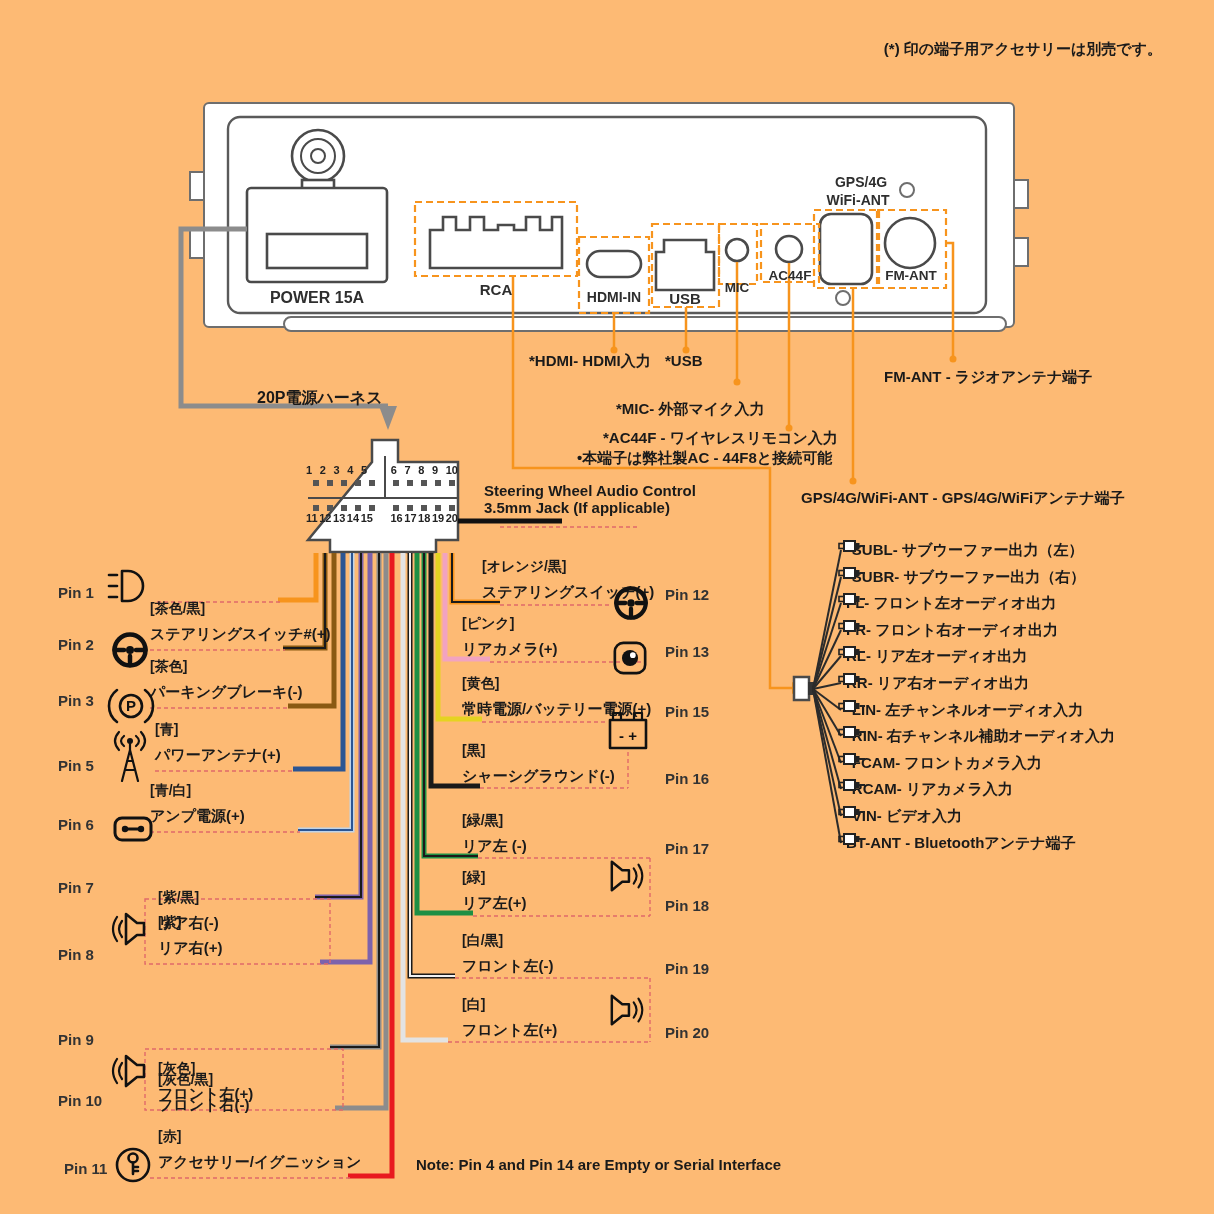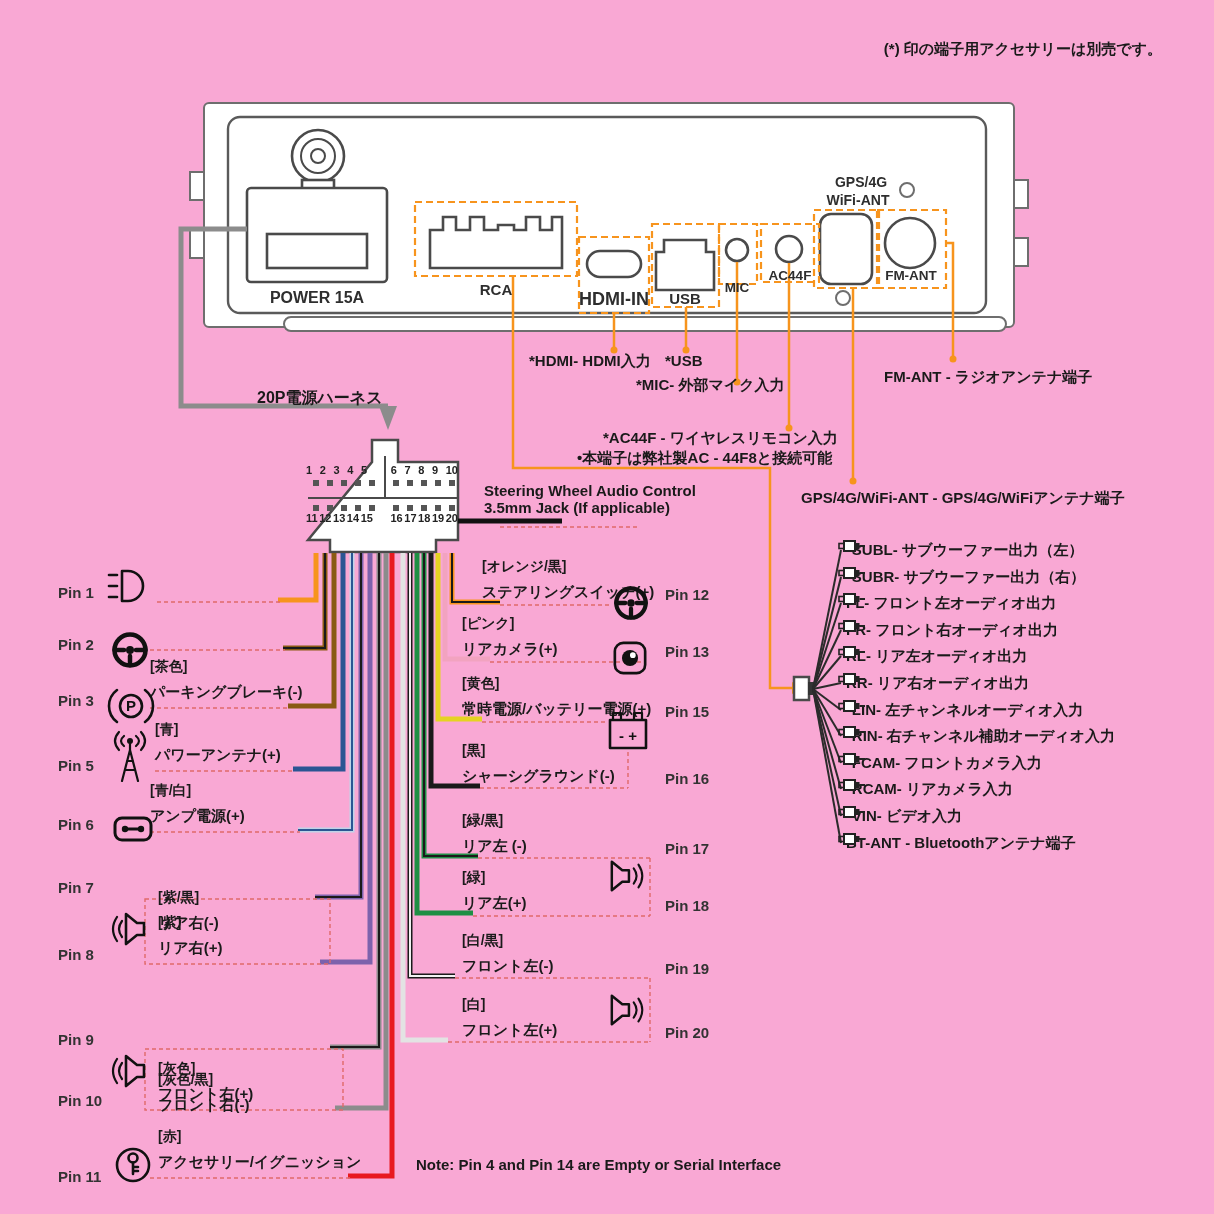--- a/index.html
+++ b/index.html
@@ -1,16 +1,16 @@
 <!DOCTYPE html>
 <html><head>
 <meta charset="utf-8">
 <style>
   html,body{margin:0;padding:0;background:#fff;}
-  #canvas{position:relative;width:1214px;height:1214px;background:#f9a8d4;overflow:hidden;
+  #canvas{position:relative;width:1214px;height:1214px;background:#fdba74;overflow:hidden;
           font-family:"Liberation Sans","DejaVu Sans",sans-serif;}
   svg{position:absolute;left:0;top:0;}
   .chassis{fill:#fff;stroke:#6e6e6e;stroke-width:2;}
   .chassis2{fill:none;stroke:#5a5a5a;stroke-width:2.4;}
   .port{fill:#fff;stroke:#4a4a4a;stroke-width:2.6;}
   .obox{fill:none;stroke-width:2.2;stroke-dasharray:7 4;}
   .oline{fill:none;stroke-width:2.5;}
   .gray-harness{fill:none;stroke:#8c8c8c;stroke-width:5;}
   .conn{fill:#fff;stroke:#4a4a4a;stroke-width:2.5;}
   .connline{fill:none;stroke:#4a4a4a;stroke-width:2;}
@@ -185,31 +185,31 @@
       <line x1="813" y1="689" x2="841" y2="763" class="fanline"></line>
       <line x1="813" y1="689" x2="841" y2="789" class="fanline"></line>
       <line x1="813" y1="689" x2="841" y2="816" class="fanline"></line>
       <line x1="813" y1="689" x2="841" y2="843" class="fanline"></line>
     </svg>
 
   <div class="note-tr">(*) 印の端子用アクセサリーは別売です。</div>
 
   <div class="unit-lab" style="left:317px;top:289px;font-size:16px;">POWER 15A</div>
   <div class="unit-lab" style="left:496px;top:281px;">RCA</div>
-  <div class="unit-lab" style="left:614px;top:289px;font-size:18px;">HDMI-IN</div>
+  <div class="unit-lab" style="left:614px;top:289px;font-size:14px;">HDMI-IN</div>
   <div class="unit-lab" style="left:685px;top:290px;">USB</div>
   <div class="unit-lab" style="left:737px;top:268px;font-size:13.5px;margin-top:12px;">MIC</div>
   <div class="unit-lab" style="left:790px;top:268px;font-size:13.5px;">AC44F</div>
   <div class="unit-lab" style="left:861px;top:174px;font-size:14px;">GPS/4G</div>
   <div class="unit-lab" style="left:858px;top:192px;font-size:14px;">WiFi-ANT</div>
   <div class="unit-lab" style="left:911px;top:268px;font-size:13.5px;">FM-ANT</div>
 
   <div class="t ann" style="left:529px;top:352px;">*HDMI- HDMI入力</div>
   <div class="t ann" style="left:665px;top:352px;">*USB</div>
-  <div class="t ann" style="left:616px;top:376px;margin-left:20px;">*MIC- 外部マイク入力</div>
+  <div class="t ann" style="left:616px;top:400px;">*MIC- 外部マイク入力</div>
   <div class="t ann" style="left:603px;top:429px;">*AC44F - ワイヤレスリモコン入力</div>
   <div class="t ann" style="left:577px;top:449px;">•本端子は弊社製AC - 44F8と接続可能</div>
   <div class="t ann" style="left:884px;top:368px;">FM-ANT - ラジオアンテナ端子</div>
   <div class="t ann" style="left:801px;top:489px;">GPS/4G/WiFi-ANT - GPS/4G/WiFiアンテナ端子</div>
   <div class="t" style="left:257px;top:388px;font-size:16px;">20P電源ハーネス</div>
   <div class="t ann" style="left:484px;top:482px;">Steering Wheel Audio Control</div>
   <div class="t ann" style="left:484px;top:499px;">3.5mm Jack (If applicable)</div>
   <div class="t ann" style="left:416px;top:1156px;">Note: Pin 4 and Pin 14 are Empty or Serial Interface</div>
 
   <div id="pin-numbers-row1">
@@ -230,20 +230,24 @@
       <span class="pinnum">13</span>
       <span class="pinnum">14</span>
       <span class="pinnum">15</span>
       <span class="pinnum">16</span>
       <span class="pinnum">17</span>
       <span class="pinnum">18</span>
       <span class="pinnum">19</span>
       <span class="pinnum">20</span>
     </div>
 
+  <div class="pinrow" style="left:150px;top:600px;">
+      <div class="tag">[茶色/黒]</div>
+      <div class="func">ステアリングスイッチ#(+)</div>
+    </div>
   <div class="pinrow" style="left:150px;top:658px;">
       <div class="tag">[茶色]</div>
       <div class="func">パーキングブレーキ(-)</div>
     </div>
   <div class="pinrow" style="left:155px;top:721px;">
       <div class="tag">[青]</div>
       <div class="func">パワーアンテナ(+)</div>
     </div>
   <div class="pinrow" style="left:150px;top:782px;">
       <div class="tag">[青/白]</div>
@@ -272,21 +276,21 @@
 
   <span class="pinlab" style="left:58px;top:584px;">Pin 1</span>
   <span class="pinlab" style="left:58px;top:636px;">Pin 2</span>
   <span class="pinlab" style="left:58px;top:692px;">Pin 3</span>
   <span class="pinlab" style="left:58px;top:757px;">Pin 5</span>
   <span class="pinlab" style="left:58px;top:816px;">Pin 6</span>
   <span class="pinlab" style="left:58px;top:879px;">Pin 7</span>
   <span class="pinlab" style="left:58px;top:946px;">Pin 8</span>
   <span class="pinlab" style="left:58px;top:1031px;">Pin 9</span>
   <span class="pinlab" style="left:58px;top:1092px;">Pin 10</span>
-  <span class="pinlab" style="left:58px;top:1160px;margin-top:8px;">Pin 11</span>
+  <span class="pinlab" style="left:64px;top:1160px;">Pin 11</span>
 
   <div class="pinrow" style="left:462px;top:558px;margin-left:20px;">
       <div class="tag">[オレンジ/黒]</div>
       <div class="func">ステアリングスイッチ(+)</div>
     </div>
   <div class="pinrow" style="left:462px;top:615px;">
       <div class="tag">[ピンク]</div>
       <div class="func">リアカメラ(+)</div>
     </div>
   <div class="pinrow" style="left:462px;top:675px;">

